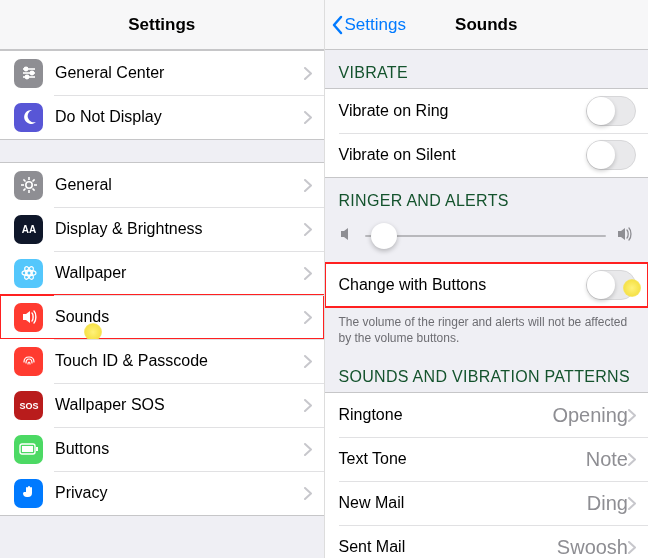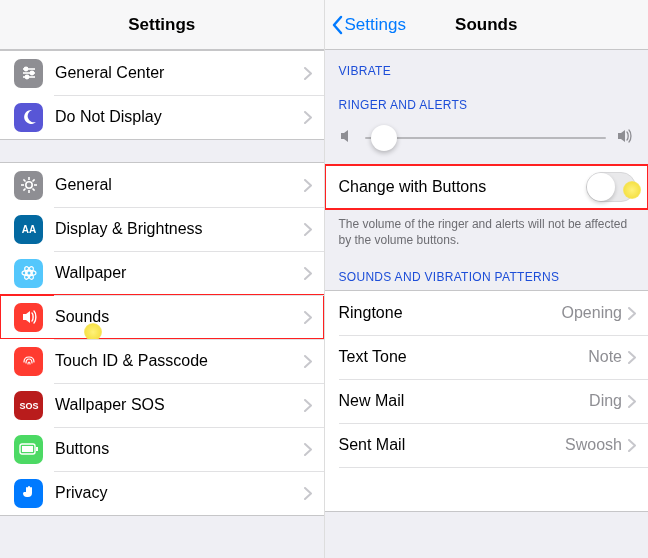--- a/index.html
+++ b/index.html
@@ -38,22 +38,22 @@
     position: absolute;
     left: 6px;
     display: flex;
     align-items: center;
     color: #007aff;
     font-size: 17px;
     cursor: pointer;
   }
   .navbar .back svg { margin-right: 2px; }
   .group-header {
-    font-size: 12px;
-    color: #1d4ed8;
+    font-size: 16px;
+    color: #14532d;
     padding: 14px 4px 6px 14px;
     text-transform: uppercase;
     letter-spacing: 0.3px;
   }
   .group-footer {
     font-size: 12px;
     color: #6d6d72;
     padding: 6px 14px 8px 14px;
     line-height: 1.35;
   }
@@ -89,21 +89,21 @@
     border-radius: 7px;
     margin-right: 12px;
     display: flex;
     align-items: center;
     justify-content: center;
     color: #fff;
     font-size: 14px;
     flex-shrink: 0;
   }
   .label { flex: 1; font-size: 16px; }
-  .value { color: #8e8e93; font-size: 16px; margin-right: 6px; }
+  .value { color: #8e8e93; font-size: 20px; }
   .chevron { color: #c7c7cc; flex-shrink:0; }
   .chevron svg { display:block; }
   .toggle {
     width: 50px;
     height: 30px;
     border-radius: 15px;
     background: #e9e9eb;
     border: 1px solid #d7d7d9;
     position: relative;
     flex-shrink:0;
@@ -218,21 +218,21 @@
             </svg>
           </div>
           <div class="label">General</div>
           <span class="chevron">
             <svg width="8" height="13" viewBox="0 0 8 13">
               <polyline points="1,1 7,6.5 1,12" fill="none" stroke="#c7c7cc" stroke-width="2" stroke-linecap="round" stroke-linejoin="round"></polyline>
             </svg>
           </span>
         </div>
         <div class="row">
-          <div class="icon" style="background:#0369a1">
+          <div class="icon" style="background:#0f172a">
             <svg width="20" height="14" viewBox="0 0 20 14">
               <text x="10" y="11" text-anchor="middle" font-size="10" font-weight="700" fill="#fff" font-family="Arial">AA</text>
             </svg>
           </div>
           <div class="label">Display &amp; Brightness</div>
           <span class="chevron">
             <svg width="8" height="13" viewBox="0 0 8 13">
               <polyline points="1,1 7,6.5 1,12" fill="none" stroke="#c7c7cc" stroke-width="2" stroke-linecap="round" stroke-linejoin="round"></polyline>
             </svg>
           </span>
@@ -336,20 +336,34 @@
     <div class="back">
       <svg width="12" height="20" viewBox="0 0 12 20">
           <polyline points="10,2 3,10 10,18" fill="none" stroke="#007aff" stroke-width="2.5" stroke-linecap="round" stroke-linejoin="round"></polyline>
         </svg>
       <span>Settings</span>
     </div>
     <div class="title">Sounds</div>
   </div>
   <div class="scroll" id="right-scroll">
       <div class="group-header">VIBRATE</div>
+      <div class="list">
+        <div class="row no-icon">
+          <div class="label">Vibrate on Ring</div>
+          <div class="toggle">
+            <div class="knob"></div>
+          </div>
+        </div>
+        <div class="row no-icon">
+          <div class="label">Vibrate on Silent</div>
+          <div class="toggle">
+            <div class="knob"></div>
+          </div>
+        </div>
+      </div>
       <div class="group-header">RINGER AND ALERTS</div>
       <div class="slider-row">
         <span class="vol-icon"><svg width="16" height="16" viewBox="0 0 16 16">
             <path d="M2 5h3l4-3v12l-4-3H2z" fill="#8e8e93"></path>
           </svg></span>
         <div class="slider-track">
           <div class="slider-thumb" style="left:8%"></div>
         </div>
         <span class="vol-icon"><svg width="18" height="16" viewBox="0 0 18 16">
             <path d="M2 5h3l4-3v12l-4-3H2z" fill="#8e8e93"></path>

